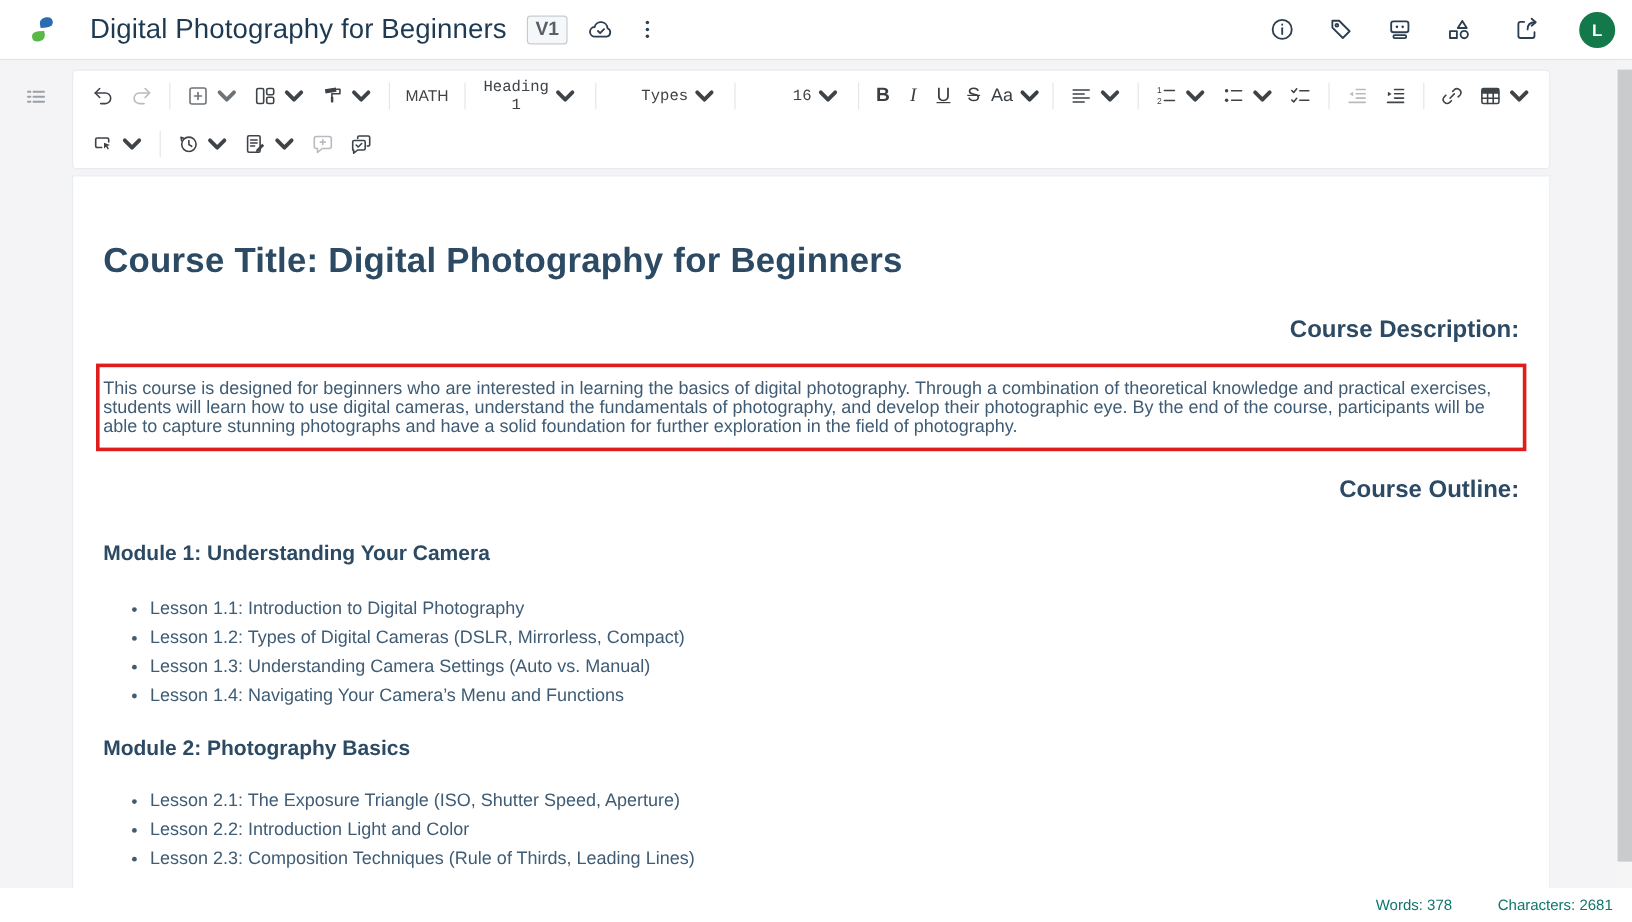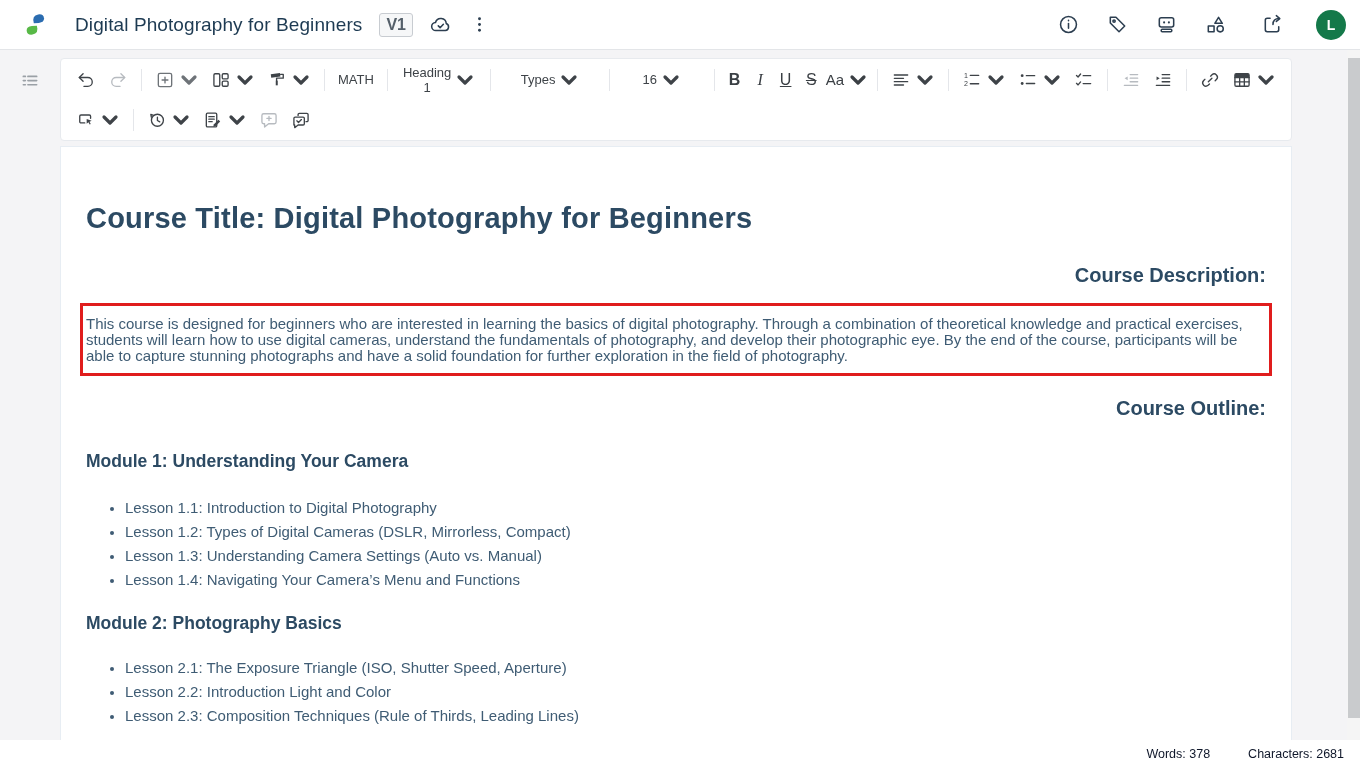--- a/index.html
+++ b/index.html
@@ -3,21 +3,21 @@
 <meta charset="utf-8">
 <style>
   * { margin:0; padding:0; box-sizing:border-box; }
   html,body { width:1360px; height:768px; overflow:hidden; background:#fff;
     font-family:"Liberation Sans", sans-serif; }
 
   
   .topbar { height:50px; background:#fff; border-bottom:1px solid #e3e5e8;
     display:flex; align-items:center; padding:0 14px 0 22px; position:relative; z-index:5; }
   .logo { width:27px; height:27px; margin-right:26px; flex:0 0 auto; }
-  .doc-title { font-size:19px; color:#1d3a52; font-weight:500; letter-spacing:.1px; }
+  .doc-title { font-size:23px; color:#1d3a52; font-weight:500; letter-spacing:.1px; }
   .version-badge { margin-left:17px; font-size:16px; color:#55606a; background:#f6f7f8;
     border:1px solid #c8ccd1; border-radius:3px; padding:2px 6px; font-weight:600; }
   .tb-ic { width:23px; height:23px; color:#2c3e50; display:block; }
   .top-left-ic { margin-left:16px; background:none; border:none; cursor:pointer; display:flex; align-items:center; }
   .top-right { margin-left:auto; display:flex; align-items:center; gap:26px; }
   .top-right .gap-share { margin-left:8px; }
   .icon-btn { background:none; border:none; cursor:pointer; display:flex; align-items:center; padding:0; }
   .avatar { width:30px; height:30px; border-radius:50%; background:#14794a; color:#fff;
     font-size:14px; font-weight:700; display:flex; align-items:center; justify-content:center; margin-left:6px; }
 
@@ -31,21 +31,21 @@
     border:1px solid #e7eaee; border-radius:4px; }
   .toolbar-row { display:flex; align-items:center; height:41px; padding:0 9px; }
   .toolbar-row.second { height:40px; }
   .tbtn { display:flex; align-items:center; gap:4px; height:30px; padding:0 6px;
     background:none; border:none; border-radius:3px; cursor:pointer; color:#3e4348; font-family:inherit; }
   .tbtn svg { width:20px; height:20px; display:block; }
   .tbtn .lbl { font-size:13px; color:#3e4348; }
   .tbtn.disabled { color:#b7bbc0; cursor:default; }
   .divider { width:1px; height:22px; background:#e4e6ea; margin:0 7px; flex:0 0 auto; }
   .chev { width:9px; height:9px; flex:0 0 auto; }
-  .dd { justify-content:center; }
+  .dd { justify-content:flex-end;font-family:Liberation Mono, monospace; }
   .dd-style { width:104px; margin:0 2px; }
   .dd-font { width:128px; margin:0 2px; }
   .dd-size { width:110px; margin:0 2px; }
   .fmt { font-size:16px; width:30px; justify-content:center; color:#3a3f44; font-weight:400; }
   .fmt .g { font-size:16px; color:#3a3f44; }
   .b .g { font-weight:700; }
   .i .g { font-style:italic; font-family:"Liberation Serif", serif; }
   .u .g { text-decoration:underline; }
   .s .g { text-decoration:line-through; }
   .aa .g { font-size:15px; }
@@ -66,21 +66,21 @@
   .doc li::marker { color:#3f5c74; font-size:13px; }
   .doc h3.mod2 { margin-bottom:22px; }
 
   
   .scrollbar { position:absolute; right:0; top:0; bottom:0; width:13px; background:#f5f5f5; }
   .scroll-thumb { position:absolute; top:8px; left:1px; width:12px; height:660px; background:#c9cbcd; }
 
   
   .statusbar { height:28px; background:#fff; display:flex; align-items:center;
     justify-content:flex-end; gap:38px; padding-right:16px; }
-  .statusbar span { font-size:12.5px; color:#0f172a; }
+  .statusbar span { font-size:12.5px; color:#0f766e; }
 
   svg.stroke { fill:none; stroke:currentColor; stroke-width:1.6; stroke-linecap:round; stroke-linejoin:round; }
 </style>
 </head>
 <body>
 
 <header class="topbar">
   <svg class="logo" viewBox="0 0 26 26">
     <path d="M11.4 11.8 Q9.2 4.4 15.6 3.3 Q20.8 2.6 21.2 7.1 Q21.5 10.8 16.2 11.5 Z" fill="#2b6cb0"></path>
     <path d="M14.3 14.2 Q16.5 21.6 10.1 22.7 Q4.9 23.4 4.5 18.9 Q4.2 15.2 9.5 14.5 Z" fill="#58b947"></path>

